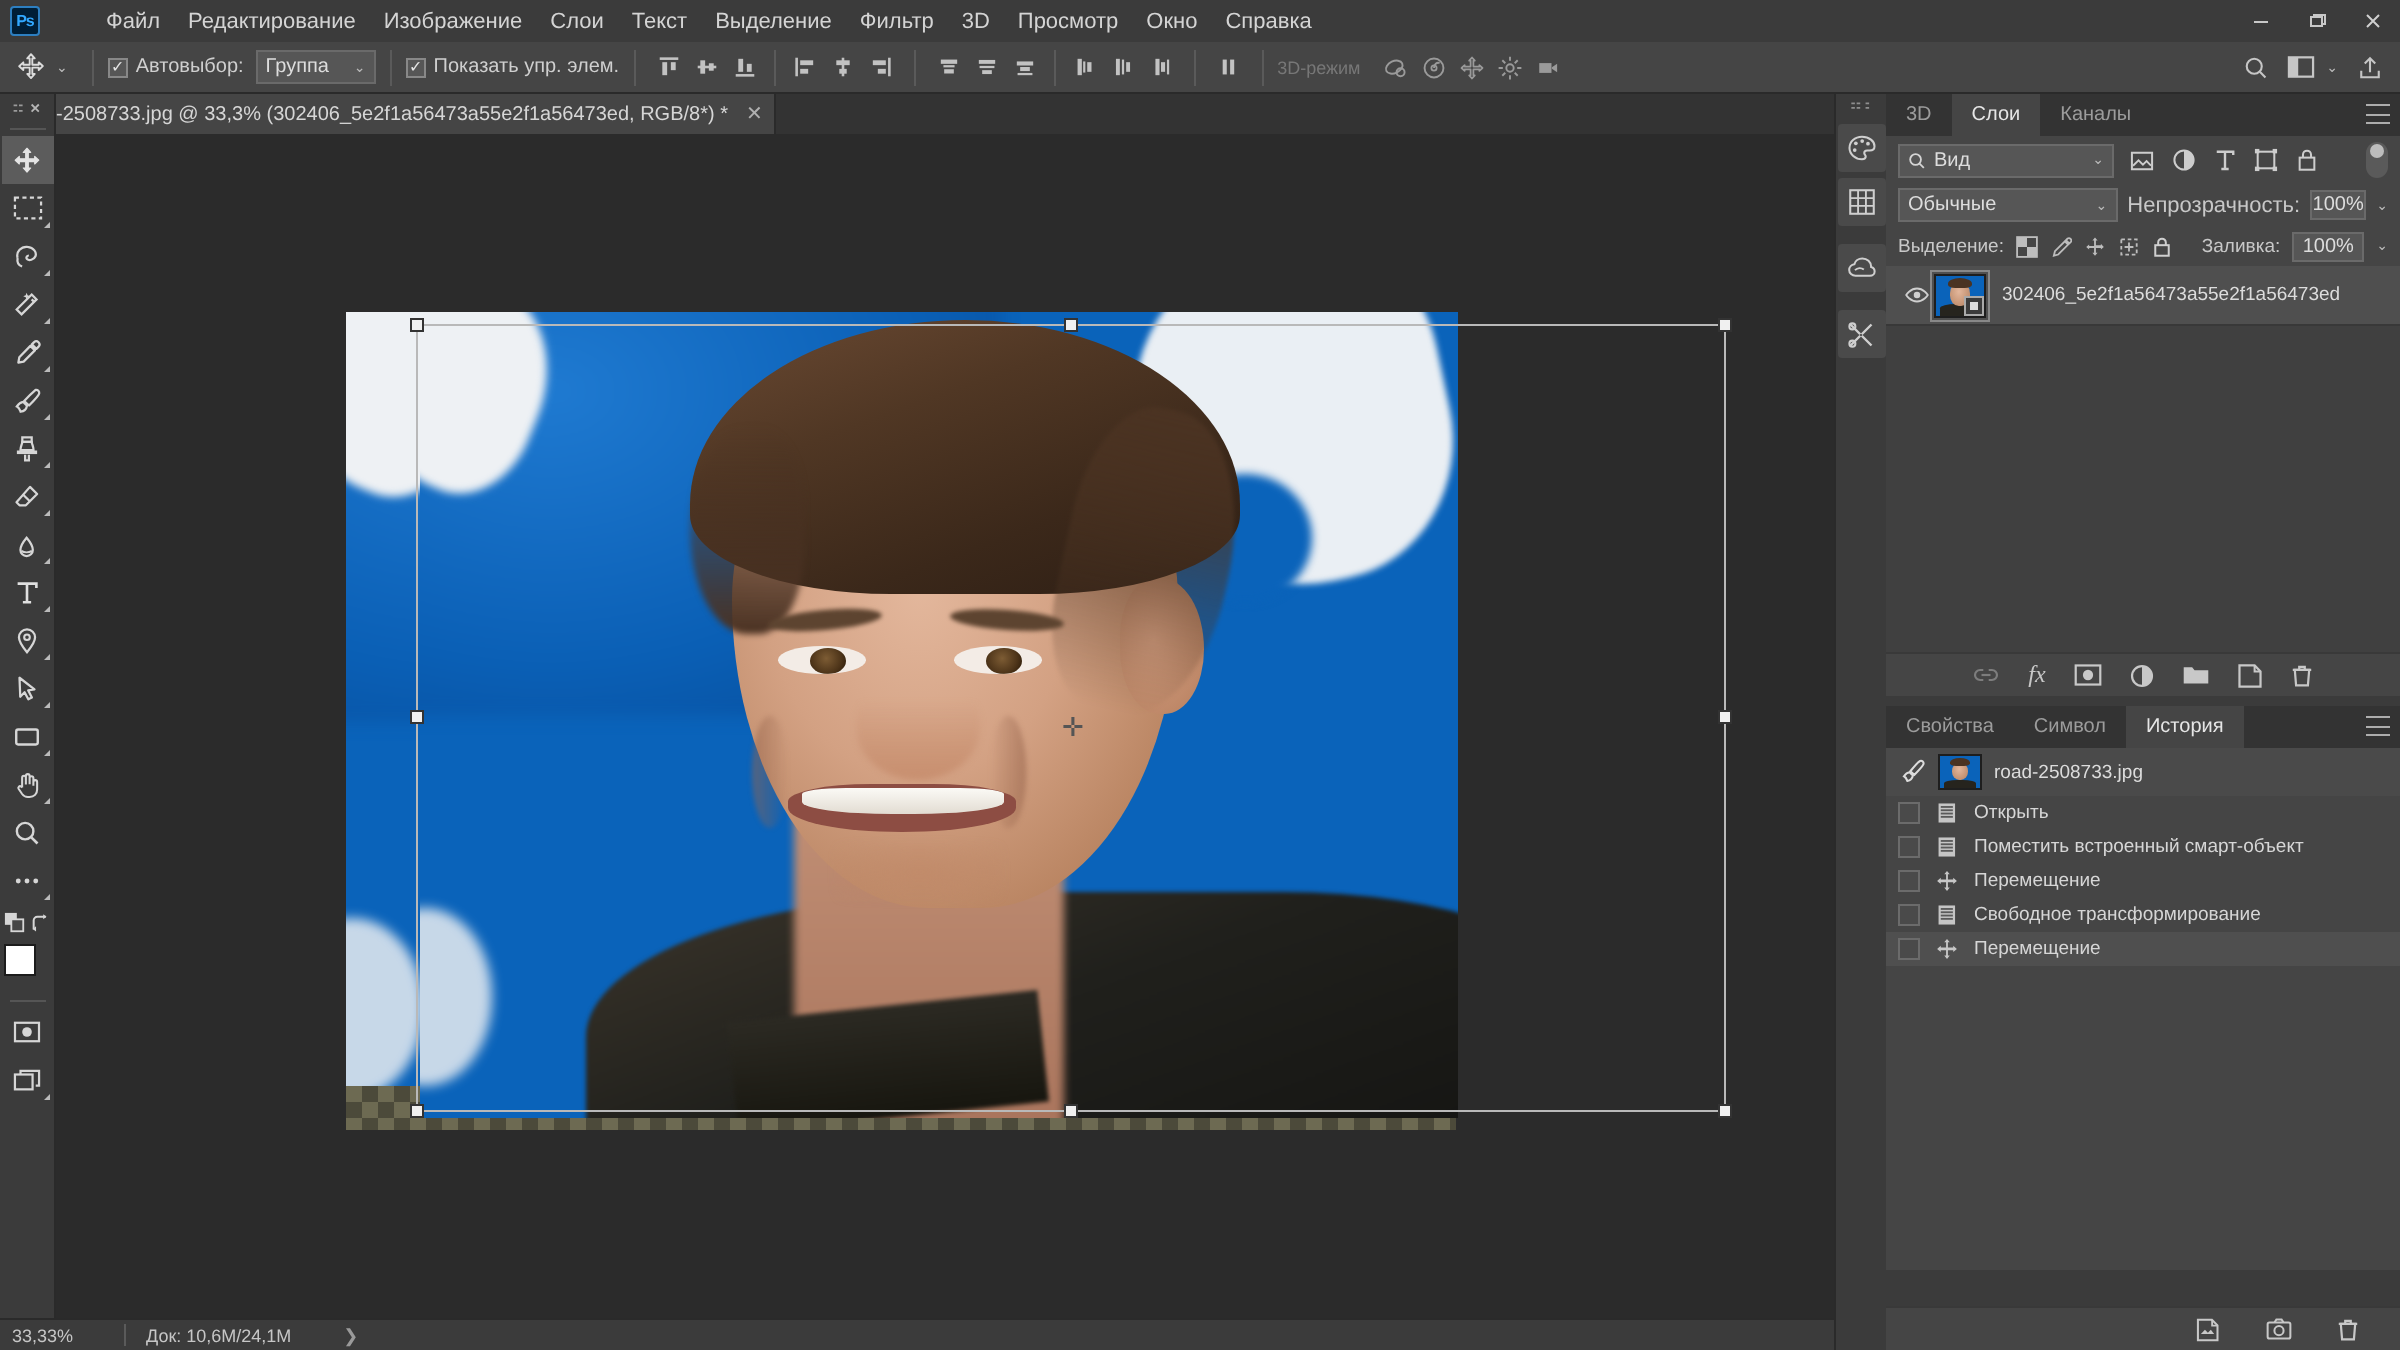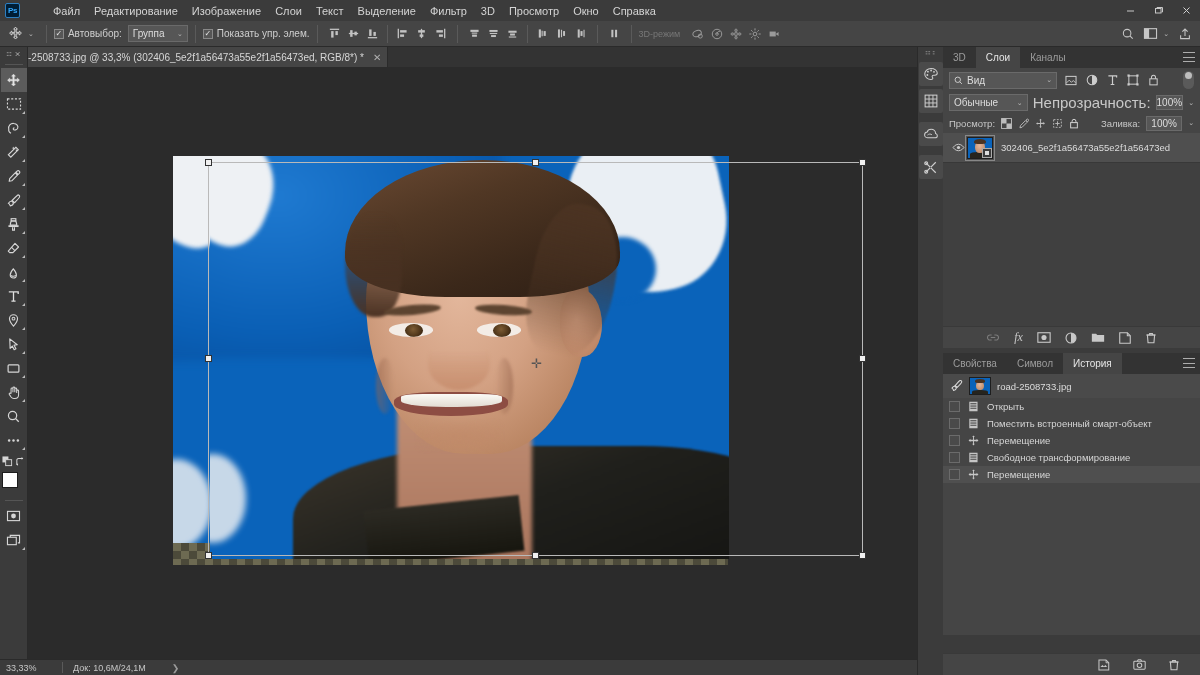--- a/index.html
+++ b/index.html
@@ -906,27 +906,27 @@
         <div class="lf-toggle">
             <i></i>
           </div>
       </div>
 
       <div class="blend-row">
         <div class="blend-select">
           <span>Обычные</span>
           <span class="chev" style="margin:0">⌄</span>
         </div>
-        <span style="font-size:15px">Непрозрачность:</span>
+        <span style="font-size:11px">Непрозрачность:</span>
         <span class="num-field">100%</span>
         <span class="chev" style="margin:0">⌄</span>
       </div>
 
       <div class="lock-row">
-        <span style="font-size:9.5px">Просмотр:</span>
+        <span style="font-size:9.5px">Выделение:</span>
         <span>
           <svg width="11" height="11" viewBox="0 0 12 12">
               <rect x="0.6" y="0.6" width="10.8" height="10.8" fill="none" stroke="#bdbdbd" stroke-width="1"></rect>
               <rect x="0.6" y="0.6" width="5.4" height="5.4" fill="#bdbdbd"></rect>
               <rect x="6" y="6" width="5.4" height="5.4" fill="#bdbdbd"></rect>
             </svg>
         </span>
         <span>
           <svg width="11" height="11" viewBox="0 0 12 12">
               <path d="M9.6 1.4a1.3 1.3 0 011.8 1.8l-.9.9-1.8-1.8zM8.1 2.9l1.8 1.8-5.4 5.4-2.4.6.6-2.4z" fill="none" stroke="#bdbdbd" stroke-width="1"></path>

